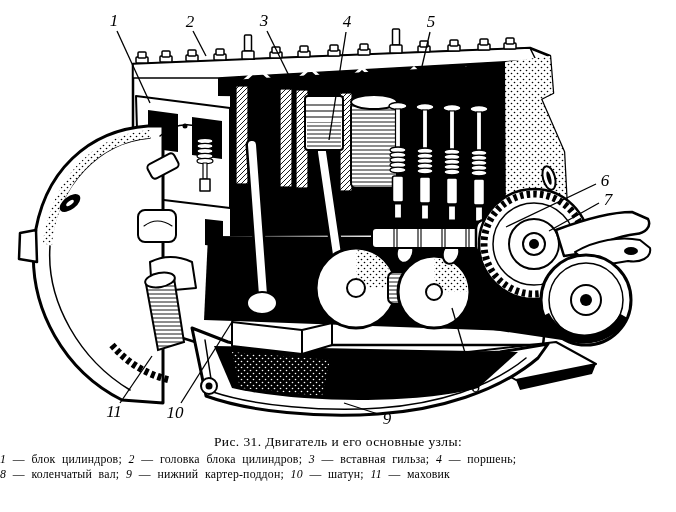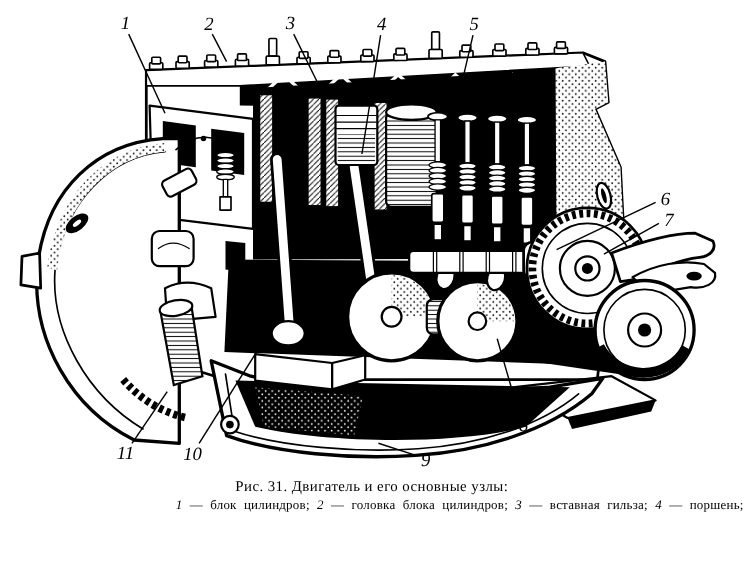--- a/index.html
+++ b/index.html
@@ -21,21 +21,21 @@
   .path{fill:url(#ph);stroke:#000;stroke-width:2;}
   .pats{fill:url(#ps);stroke:none;}
   .patsw{fill:url(#psw);stroke:none;}
   .chev{fill:none;stroke:#fff;stroke-width:3;stroke-linejoin:miter;}
   .teeth{fill:none;stroke:#000;stroke-width:7;stroke-dasharray:3.5 3.2;}
   .callout-line{stroke:#000;stroke-width:1.3;}
   .callout-num{font-family:"Liberation Serif",serif;font-size:17px;font-style:italic;fill:#000;}
   
   .cap-title{position:absolute;top:434px;left:0;width:676px;text-align:center;
              font-size:13.5px;letter-spacing:.4px;white-space:nowrap;}
-  .legend{position:absolute;top:452px;left:0;width:676px;text-align:right;
+  .legend{position:absolute;top:452px;left:0;width:676px;text-align:left;
           font-size:11.8px;line-height:14.8px;letter-spacing:.2px;word-spacing:3.5px;}
   .legend i{font-style:italic;}
 </style>
 </head>
 <body>
 
 <div class="page">
 
   <div class="art">
   <svg id="fig-svg" width="676" height="430" viewBox="0 0 676 430" xmlns="http://www.w3.org/2000/svg">
@@ -318,15 +318,16 @@
         </g>
   </svg>
   </div>
 
   <div class="cap-title">
     <span>Рис. 31.</span>
     <span>Двигатель и его основные узлы:</span>
   </div>
   <div class="legend" id="legend">
       <div><i>1</i><span> — блок цилиндров; </span><i>2</i><span> — головка блока цилиндров; </span><i>3</i><span> — вставная гильза; </span><i>4</i><span> — поршень;</span></div>
+      <div><i>8</i><span> — коленчатый вал; </span><i>9</i><span> — нижний картер-поддон; </span><i>10</i><span> — шатун; </span><i>11</i><span> — маховик</span></div>
     </div>
 
 </div>
 
 </body></html>

